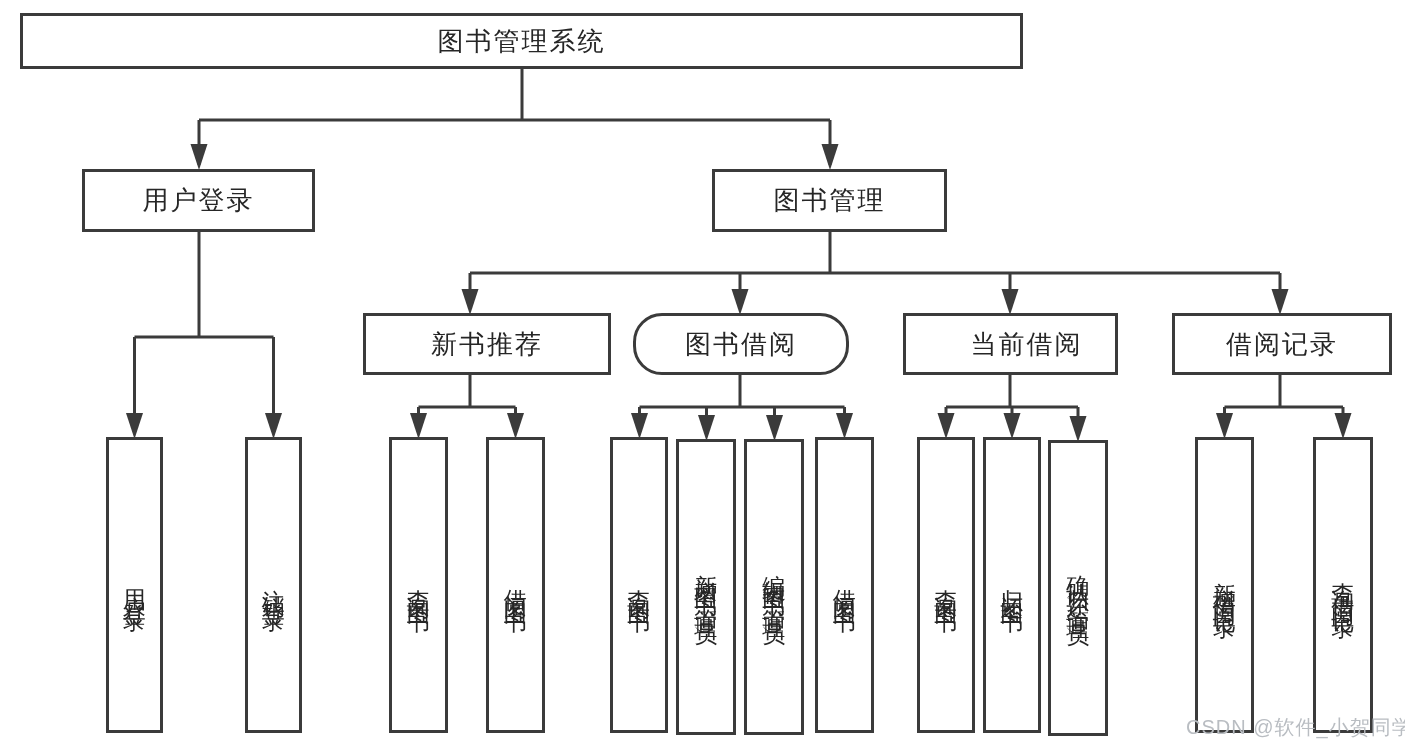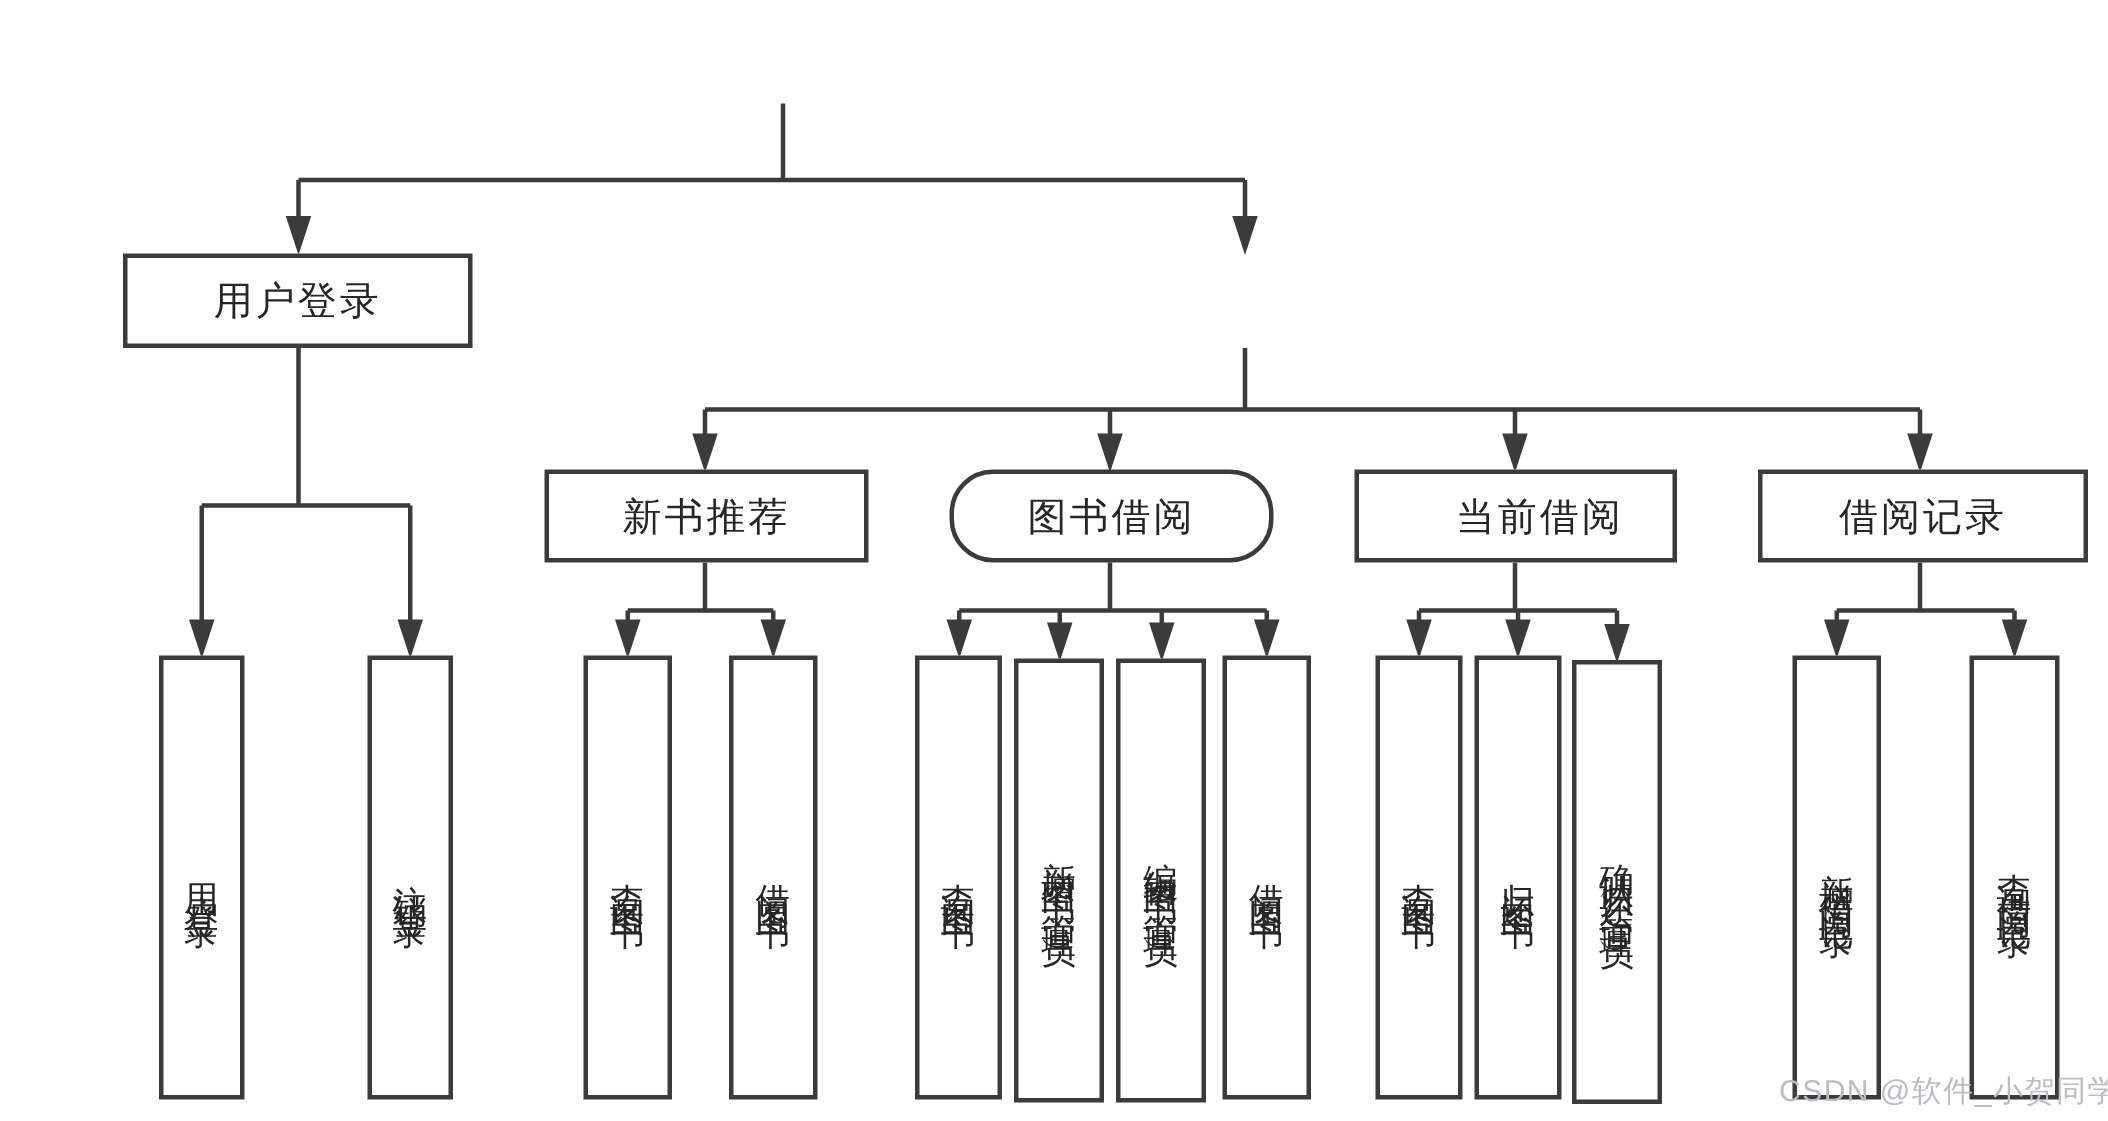--- a/index.html
+++ b/index.html
@@ -92,26 +92,32 @@
       <polygon points="766,415 783,415 774.5,441"></polygon>
       <polygon points="836,413 853,413 844.5,439"></polygon>
       <polygon points="937.5,413 954.5,413 946,439"></polygon>
       <polygon points="1003.5,413 1020.5,413 1012,439"></polygon>
       <polygon points="1069.5,416 1086.5,416 1078,442"></polygon>
       <polygon points="1216,413 1233,413 1224.5,439"></polygon>
       <polygon points="1334.5,413 1351.5,413 1343,439"></polygon>
     </g>
   </svg>
 
+  <div class="node" style="left:20px;top:13px;width:1003px;height:56px;">
+    <span class="hlabel">图书管理系统</span>
+  </div>
 
   <div class="node" style="left:82px;top:169px;width:233px;height:63px;">
     <span class="hlabel">用户登录</span>
   </div>
+  <div class="node" style="left:712px;top:169px;width:235px;height:63px;">
+    <span class="hlabel">图书管理</span>
+  </div>
 
-  <div class="node" style="left:363px;top:313px;width:216px;height:62px;">
+  <div class="node" style="left:363px;top:313px;width:248px;height:62px;">
     <span class="hlabel">新书推荐</span>
   </div>
   <div class="node" style="left:633px;top:313px;width:216px;height:62px;border-radius:29px;">
     <span class="hlabel">图书借阅</span>
   </div>
   <div class="node" style="left:903px;top:313px;width:215px;height:62px;padding-left:32px;">
     <span class="hlabel">当前借阅</span>
   </div>
   <div class="node" style="left:1172px;top:313px;width:220px;height:62px;">
     <span class="hlabel">借阅记录</span>

